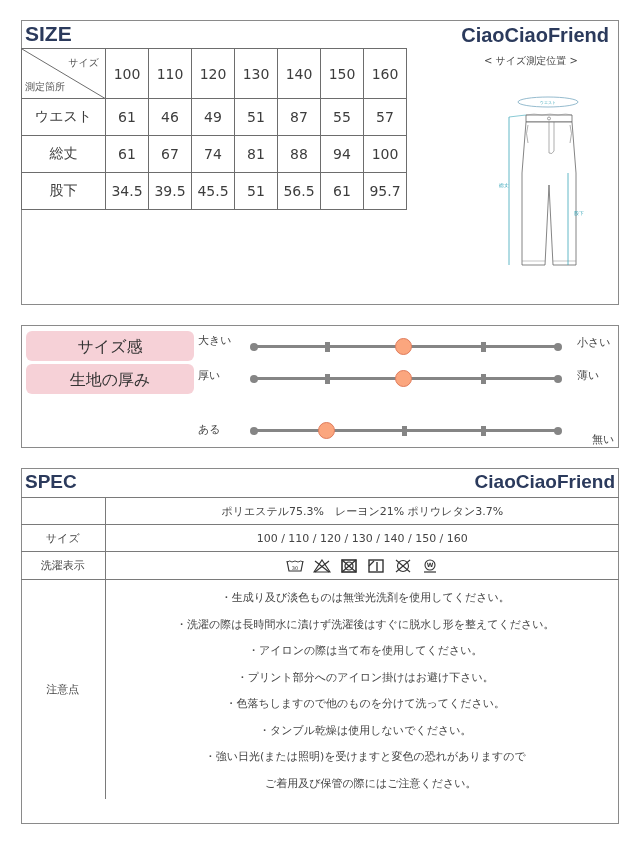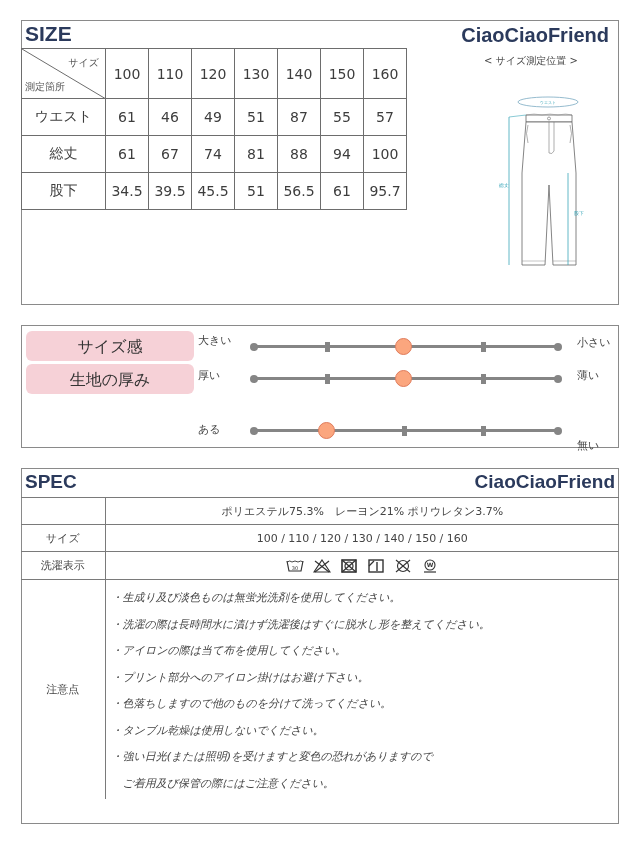--- a/index.html
+++ b/index.html
@@ -46,21 +46,21 @@
   #spec-brand { position: absolute; right: 3px; top: 2px; font-size: 19px; }
   #spec-table { position: absolute; left: -1px; top: 28px; width: 598px; border-collapse: collapse; }
   #spec-table td { border: 1px solid #7a7a7a; font-size: 11px; color: #444; padding: 0; }
   #spec-table td.key { width: 84px; text-align: center; }
   #spec-table td.val { text-align: center; }
   #spec-table tr.short td { height: 27px; }
   #spec-table tr.notes td { height: 219px; }
   #spec-table tr:last-child td { border-bottom: none; }
   #spec-table td:last-child { border-right: none; }
   #spec-table td:first-child { border-left: none; }
-  .notes-list { list-style: none; padding: 4px 0 0 6px; text-align: left; font-style: italic; }
+  .notes-list { list-style: none; padding: 4px 0 0 6px; text-align: center; }
   .notes-list li { font-size: 11px; line-height: 26.5px; color: #444; }
   .laundry-icons { display: flex; justify-content: center; align-items: center; gap: 9px; height: 27px; }
   .laundry-icons svg { display: block; }
 </style>
 </head>
 <body>
 
 <div id="size-block">
   <div id="size-title" class="brand-title">SIZE</div>
   <div id="size-brand" class="brand-title">CiaoCiaoFriend</div>
@@ -174,21 +174,21 @@
   </div>
 
   <div class="feel-row" style="top:90px;">
     <div class="feel-left" style="top:6px;">ある</div>
     <div class="slider-track" style="top:13px;"></div>
     <div class="slider-end" style="left:228px;top:10.5px;"></div>
     <div class="slider-tick" style="left:380px;top:9.5px;"></div>
     <div class="slider-tick" style="left:459px;top:9.5px;"></div>
     <div class="slider-end" style="left:532px;top:10.5px;"></div>
     <div class="slider-marker" style="left:296px;top:6px;"></div>
-    <div class="feel-right" style="top:22px;">無い</div>
+    <div class="feel-right" style="top:16px;margin-left:15px;">無い</div>
   </div>
 </div>
 
 <div id="spec-block">
   <div id="spec-title" class="brand-title">SPEC</div>
   <div id="spec-brand" class="brand-title">CiaoCiaoFriend</div>
 
   <table id="spec-table">
     <tbody>
         <tr class="short">

